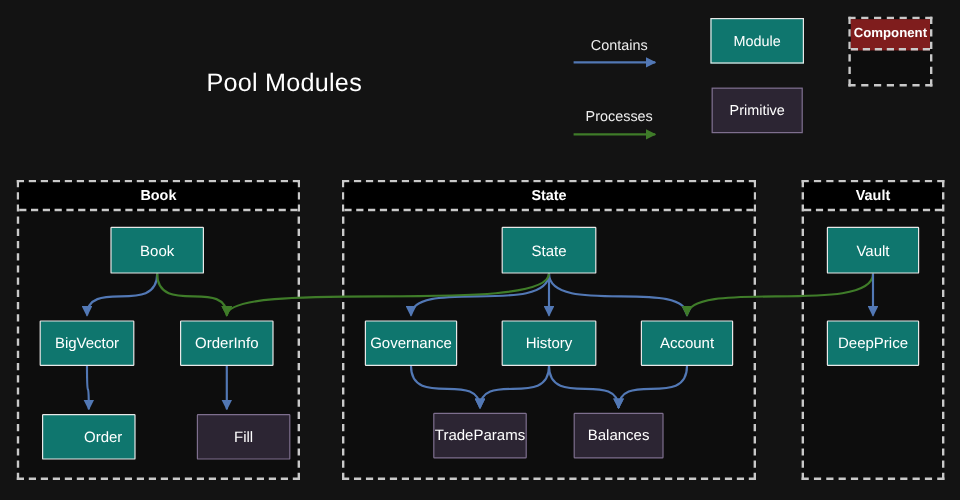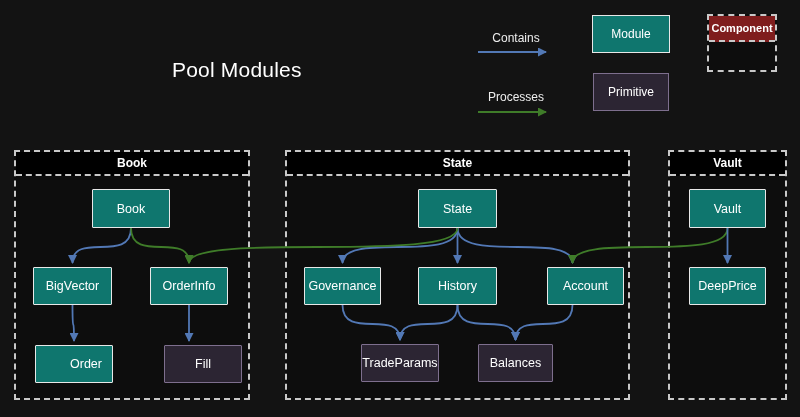--- a/index.html
+++ b/index.html
@@ -126,21 +126,21 @@
 
   <div class="node module" style="left:418px;top:189px;width:79px;height:39px;">
     <span>State</span>
     </div>
   <div class="node module" style="left:304px;top:267px;width:77px;height:38px;">
     <span>Governance</span>
     </div>
   <div class="node module" style="left:418px;top:267px;width:79px;height:38px;">
     <span>History</span>
     </div>
-  <div class="node module" style="left:534px;top:267px;width:77px;height:38px;margin-left:13px;">
+  <div class="node module" style="left:534px;top:267px;width:77px;height:38px;">
     <span>Account</span>
     </div>
   <div class="node primitive" style="left:361px;top:344px;width:78px;height:38px;">
     <span>TradeParams</span>
     </div>
   <div class="node primitive" style="left:478px;top:344px;width:75px;height:38px;">
     <span>Balances</span>
     </div>
 
   <div class="node module" style="left:689px;top:189px;width:77px;height:39px;">

